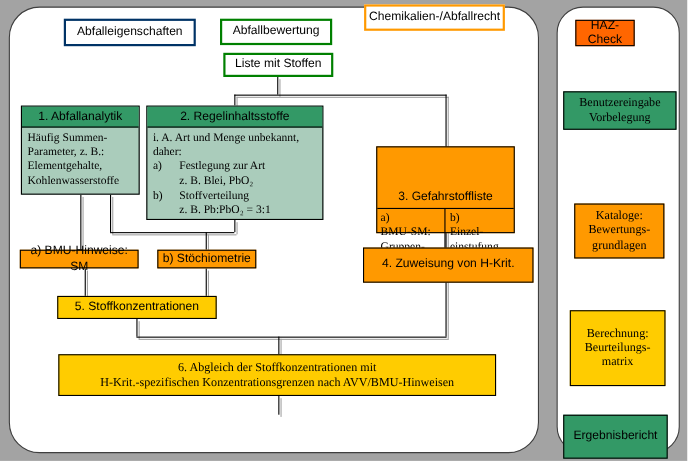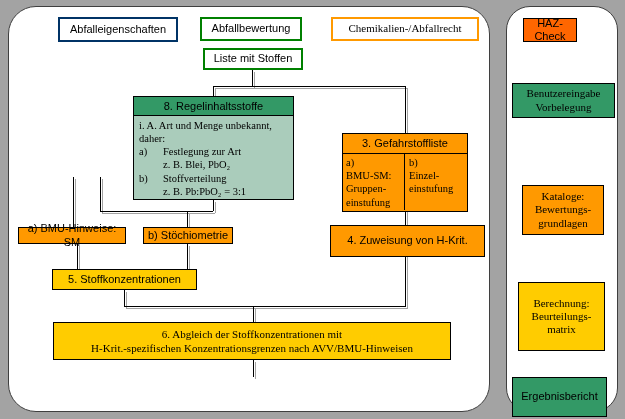--- a/index.html
+++ b/index.html
@@ -12,34 +12,34 @@
     position:absolute;border:1.5px solid #3f3f3f;background:#fff;
   }
   #main-panel{left:8px;top:6px;width:480px;height:404px;border-radius:28px;}
   #side-panel{left:506px;top:6px;width:110px;height:404px;border-radius:24px;}
   .box{position:absolute;z-index:2;box-sizing:border-box;display:flex;align-items:center;justify-content:center;text-align:center;line-height:1.2;}
   .pre{white-space:pre;font-family:Liberation Serif, serif;}
   
   .legend{background:#fff;border:2px solid #000;}
   #lg-eig{left:58px;top:17px;width:120px;height:25px;border-color:#003366;}
   #lg-bew{left:200px;top:17px;width:102px;height:24px;border-color:#008000;}
-  #lg-chem{left:331px;top:17px;width:148px;height:24px;border-color:#FF9900;font-family:Liberation Serif, serif;}
+  #lg-chem{left:331px;top:4px;width:128px;height:24px;border-color:#FF9900;}
   #liste{left:203px;top:48px;width:100px;height:22px;background:#fff;border:2px solid #008000;}
   
   .gbox{position:absolute;z-index:2;border:1.5px solid #000;box-sizing:border-box;background:#AACCBB;}
   .gbox .hd{background:#339966;border-bottom:1.5px solid #000;text-align:center;padding:3px 2px;}
   .gbox .bd{padding:3px 5px;font-size:10.5px;line-height:1.25;}
   #box1{left:19px;top:96px;width:108px;height:81px;}
   #box2{left:133px;top:96px;width:161px;height:104px;}
   .items{display:grid;grid-template-columns:24px 1fr;row-gap:0;}
   
   .orange{background:#FF9900;border:1.5px solid #000;box-sizing:border-box;}
   .yellow{background:#FFCC00;border:1.5px solid #000;box-sizing:border-box;}
   #box3{left:342px;top:133px;width:126px;height:79px;display:block;text-align:left;}
-  #box3 .hd{text-align:center;padding:3px 0;border-bottom:1.5px solid #000;}
+  #box3 .hd{text-align:center;padding:3px 0;border-bottom:1.5px solid #000;margin-top:36px;}
   #box3 .cols{display:flex;height:56px;font-size:10.5px;line-height:1.25;}
   #box3 .col-a{width:62px;border-right:1.5px solid #000;padding:2px 3px;box-sizing:border-box;}
   #box3 .col-b{flex:1;padding:2px 4px;}
   #box4{left:330px;top:225px;width:155px;height:32px;}
   #boxA{left:18px;top:227px;width:108px;height:17px;}
   #boxB{left:143px;top:227px;width:90px;height:17px;}
   #box5{left:52px;top:269px;width:145px;height:21px;}
   #box6{left:53px;top:322px;width:398px;height:38px;line-height:1.3;}
   #box7{left:131px;top:377px;width:218px;height:26px;background:#339966;border:1.5px solid #000;box-sizing:border-box;}
   
@@ -75,23 +75,30 @@
   <div class="ln h" style="left:124px;top:306px;width:282px;"></div>
   <div class="ln v" style="left:253px;top:306px;height:16px;"></div>
   <div class="ln v" style="left:253px;top:360px;height:17px;"></div>
 
   <div id="lg-eig" class="box legend">Abfalleigenschaften</div>
   <div id="lg-bew" class="box legend">Abfallbewertung</div>
   <div id="lg-chem" class="box legend">Chemikalien-/Abfallrecht</div>
 
   <div id="liste" class="box">Liste mit Stoffen</div>
 
+  <div id="box1" class="gbox">
+    <div class="hd">1. Abfallanalytik</div>
+    <div class="bd pre">Häufig Summen-
+Parameter, z. B.:
+Elementgehalte,
+Kohlenwasserstoffe</div>
+  </div>
 
   <div id="box2" class="gbox">
-    <div class="hd">8. Regelinhaltsstoffe</div>
+    <div class="hd">2. Regelinhaltsstoffe</div>
     <div class="bd">
       <div class="pre">i. A. Art und Menge unbekannt,
 daher:</div>
       <div class="items">
         <span class="pre">a)</span>
         <span class="pre">Festlegung zur Art
 z. B. Blei, PbO₂</span>
         <span class="pre">b)</span>
         <span class="pre">Stoffverteilung
 z. B. Pb:PbO₂ = 3:1</span>

